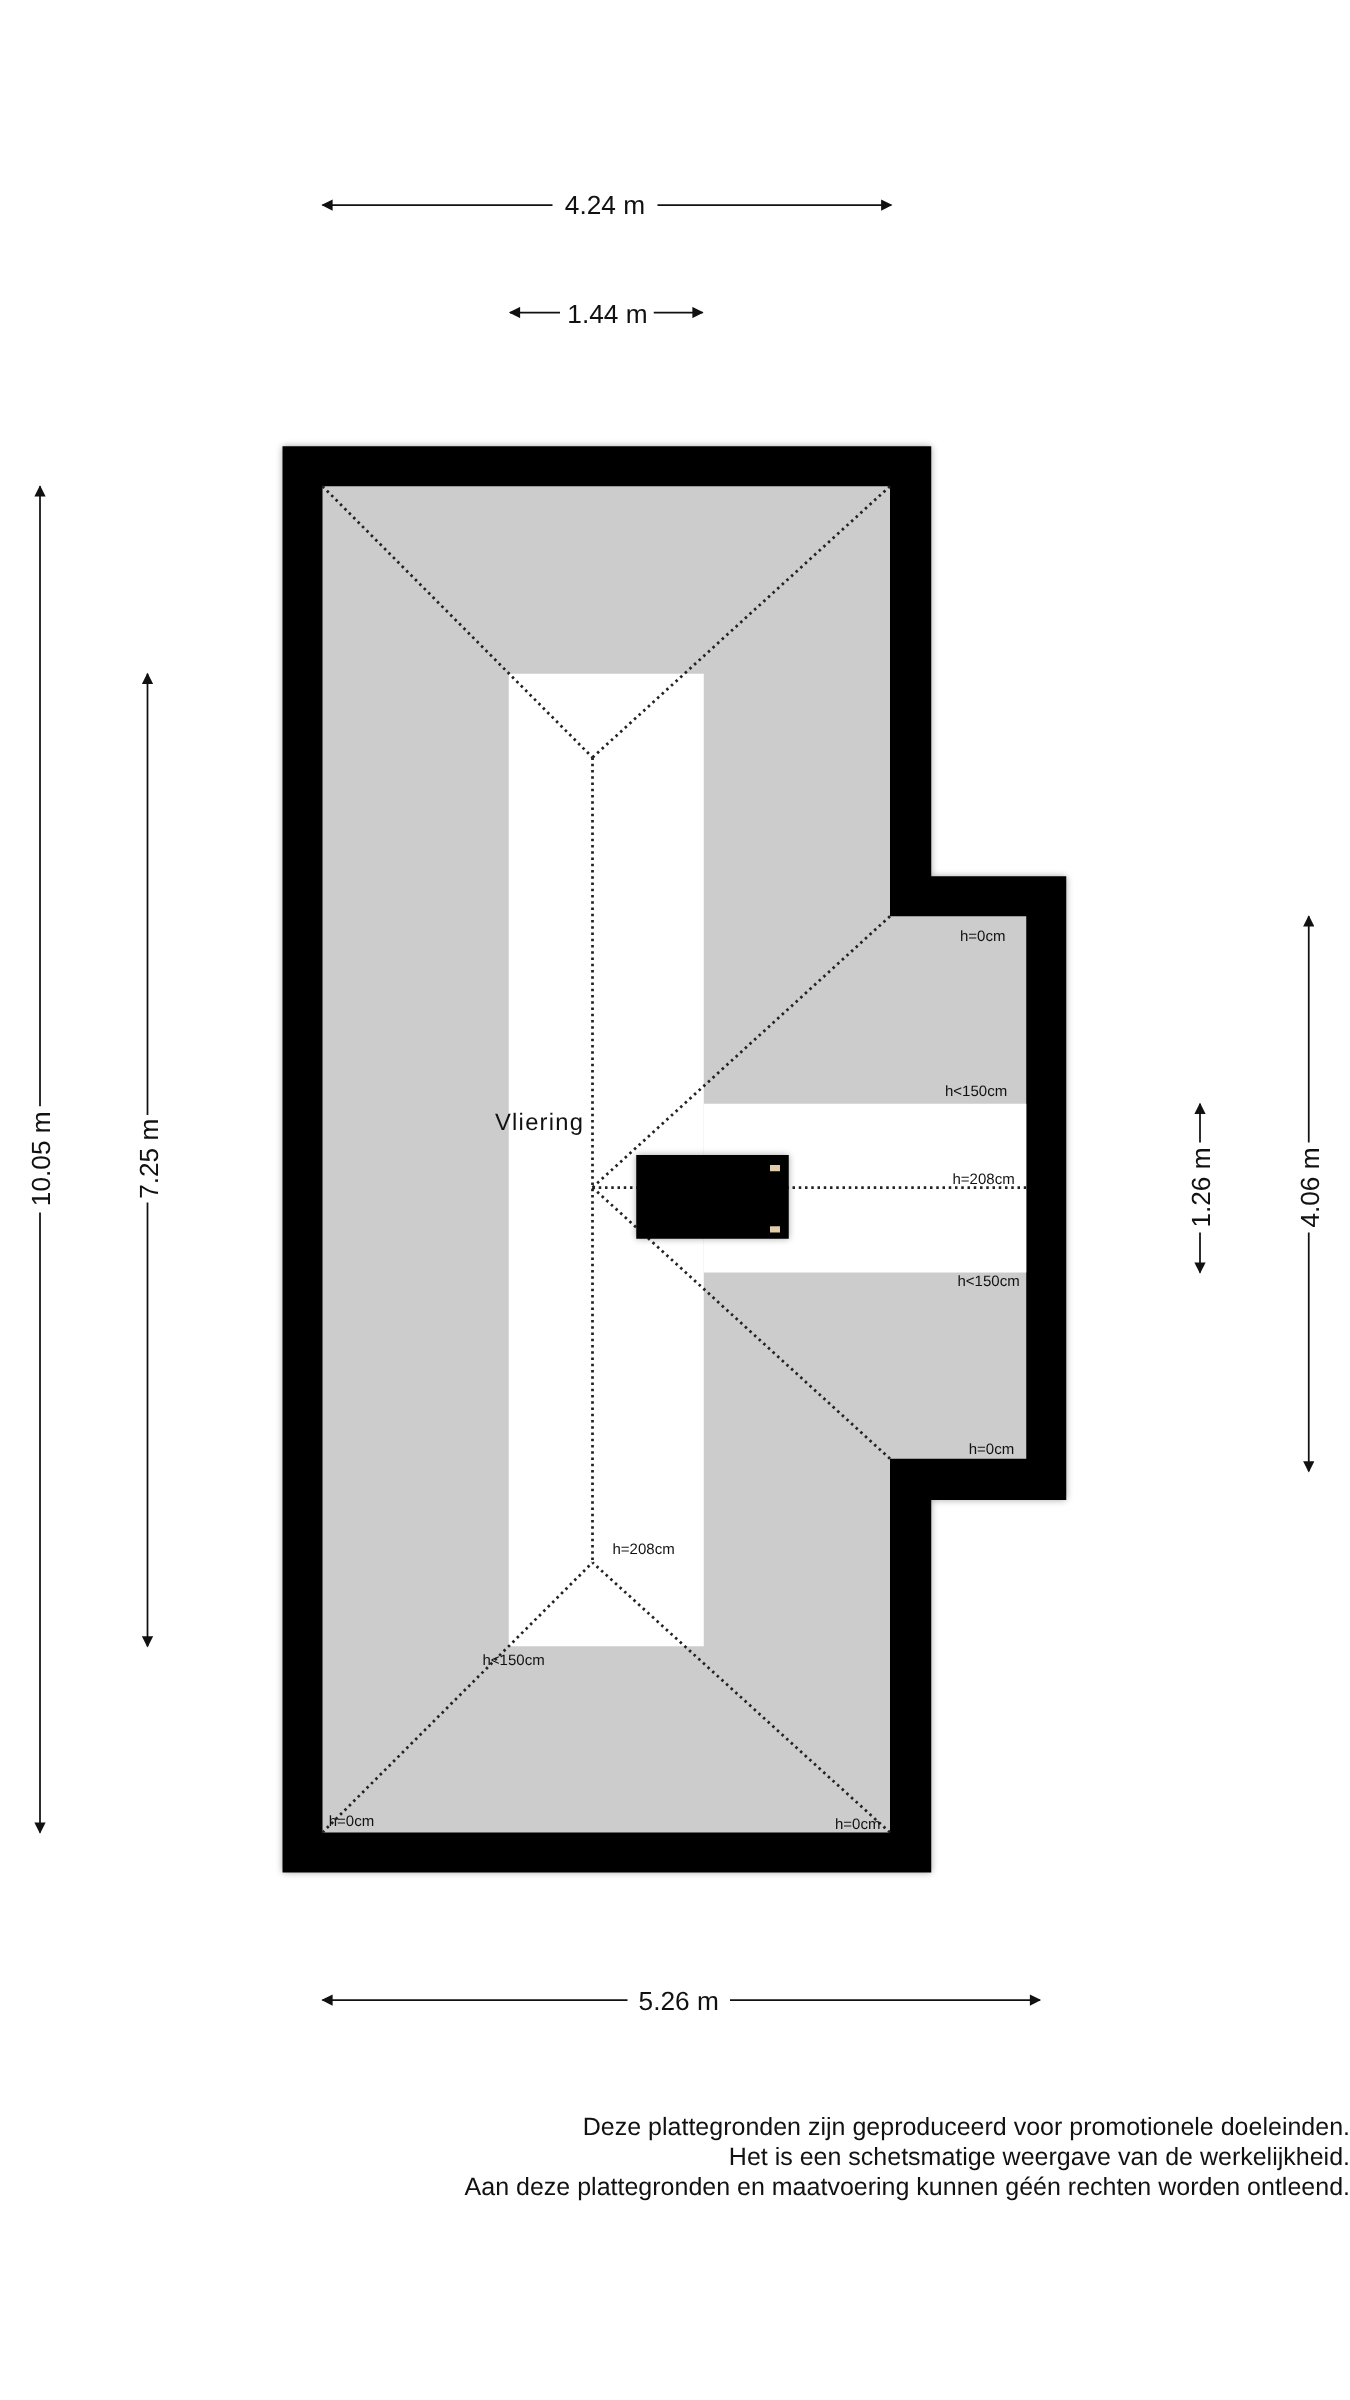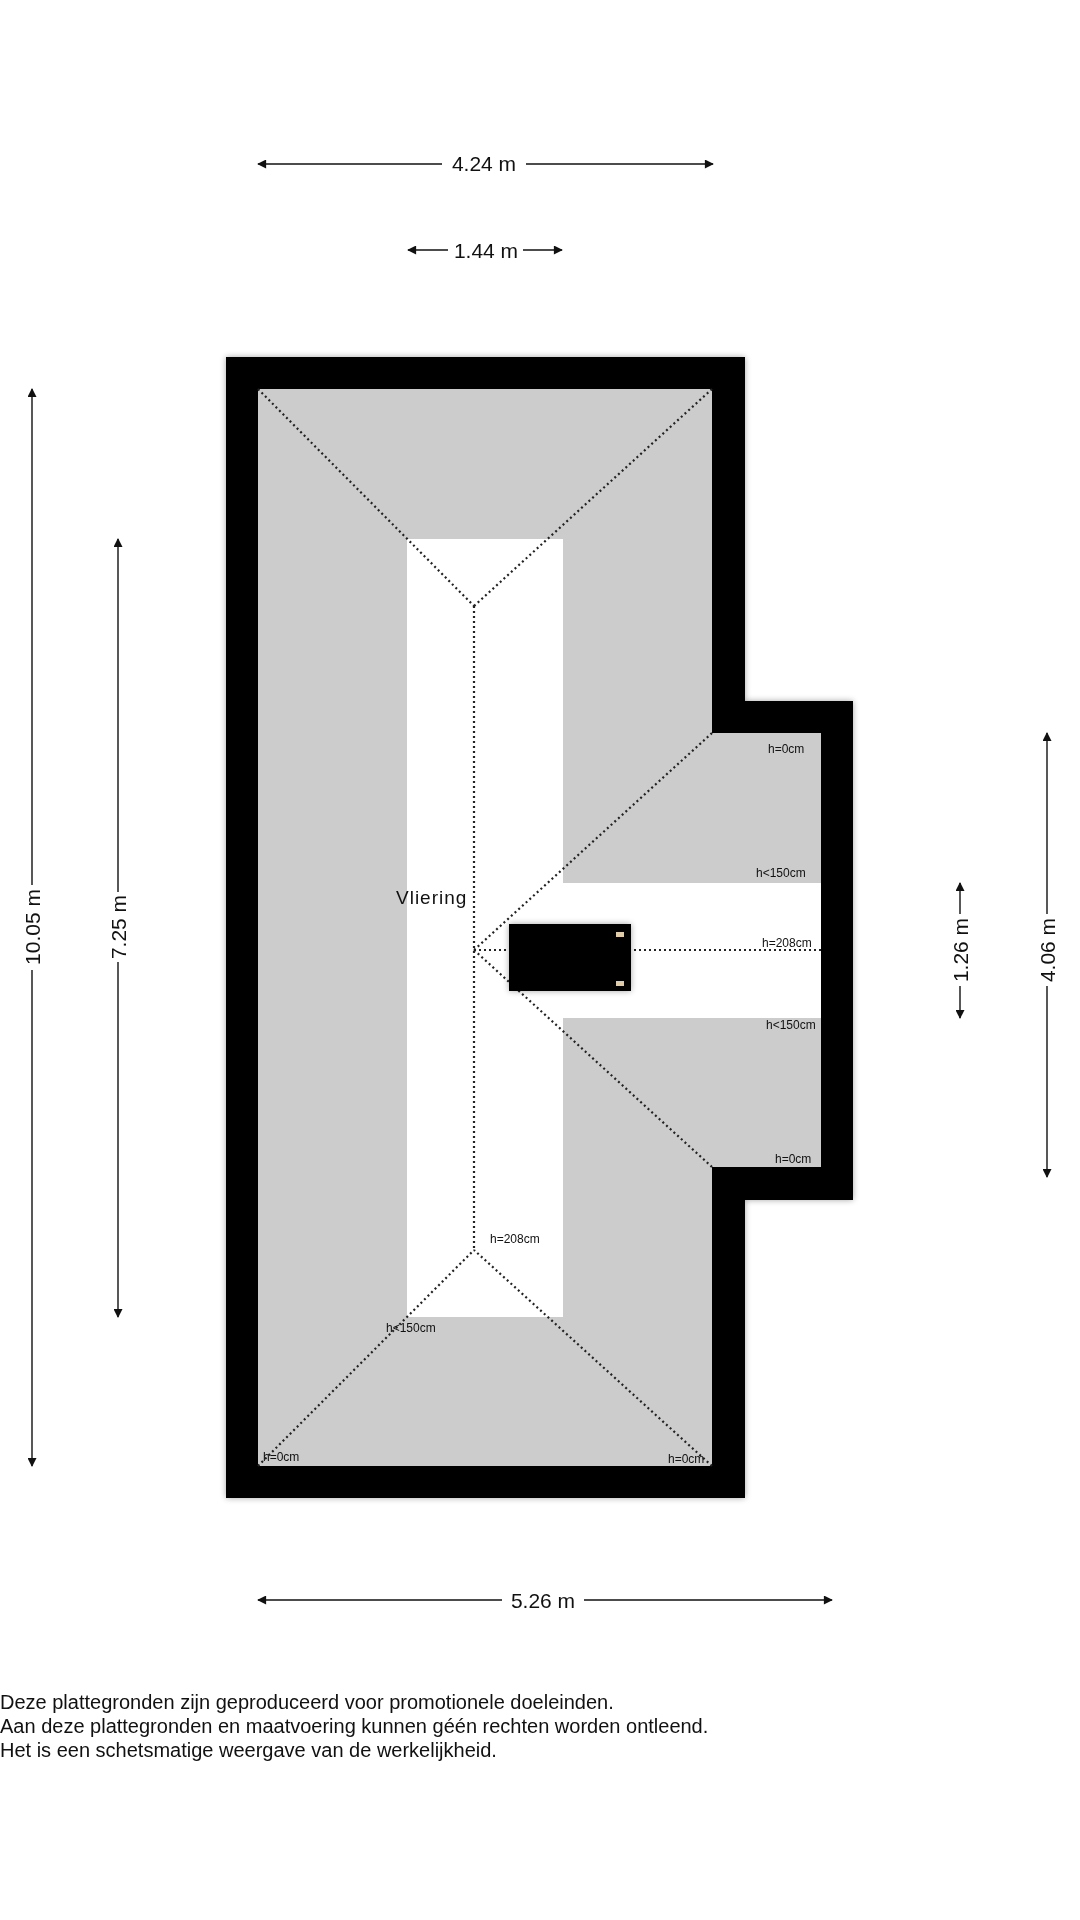--- a/index.html
+++ b/index.html
@@ -2,21 +2,21 @@
 <html><head>
 <meta charset="utf-8">
 <style>
   html, body { margin: 0; padding: 0; background: #ffffff; }
   body { width: 1080px; height: 1920px; position: relative; overflow: hidden;
          font-family: "Liberation Sans", sans-serif; color: #111; }
   #plan { position: absolute; left: 0; top: 0; width: 1080px; height: 1920px; }
   .dimtxt { font-family: "Liberation Sans", sans-serif; font-size: 21px; fill: #111; }
   .htxt { font-family: "Liberation Sans", sans-serif; font-size: 12px; fill: #111; }
   .room { font-family: "Liberation Sans", sans-serif; font-size: 19px; fill: #111; letter-spacing: 1px; }
-  .disclaimer { position: absolute; left: 0; top: 1690px; width: 1080px; text-align: left;
+  .disclaimer { position: absolute; left: 0; top: 1690px; width: 1080px; text-align: right;
                 font-size: 20px; line-height: 24px; color: #111; }
   .disclaimer div { white-space: nowrap; }
 </style>
 </head>
 <body>
 
 <svg id="plan" viewBox="0 0 1080 1920" xmlns="http://www.w3.org/2000/svg">
   <defs>
     <marker id="arr" viewBox="0 0 10 10" refX="9" refY="5" markerWidth="11" markerHeight="9" orient="auto-start-reverse" markerUnits="userSpaceOnUse">
       <path d="M0,0 L10,5 L0,10 z" fill="#111"></path>
@@ -100,15 +100,15 @@
   <text class="dimtxt" x="486" y="258" text-anchor="middle">1.44 m</text>
   <text class="dimtxt" x="543" y="1608" text-anchor="middle">5.26 m</text>
   <text class="dimtxt" x="0" y="0" text-anchor="middle" transform="translate(40,927) rotate(-90)">10.05 m</text>
   <text class="dimtxt" x="0" y="0" text-anchor="middle" transform="translate(126,927) rotate(-90)">7.25 m</text>
   <text class="dimtxt" x="0" y="0" text-anchor="middle" transform="translate(968,950) rotate(-90)">1.26 m</text>
   <text class="dimtxt" x="0" y="0" text-anchor="middle" transform="translate(1055,950) rotate(-90)">4.06 m</text>
 </svg>
 
 <div class="disclaimer">
   <div>Deze plattegronden zijn geproduceerd voor promotionele doeleinden.</div>
+  <div>Het is een schetsmatige weergave van de werkelijkheid.</div>
   <div>Aan deze plattegronden en maatvoering kunnen géén rechten worden ontleend.</div>
-  <div>Het is een schetsmatige weergave van de werkelijkheid.</div>
 </div>
 
 </body></html>

